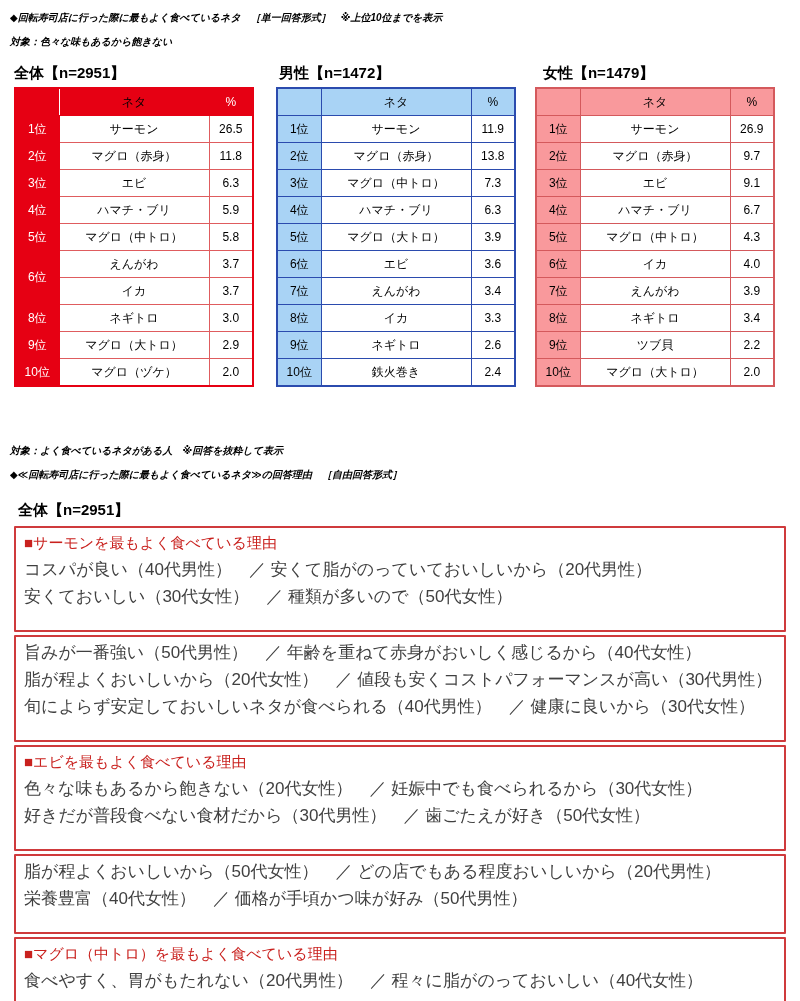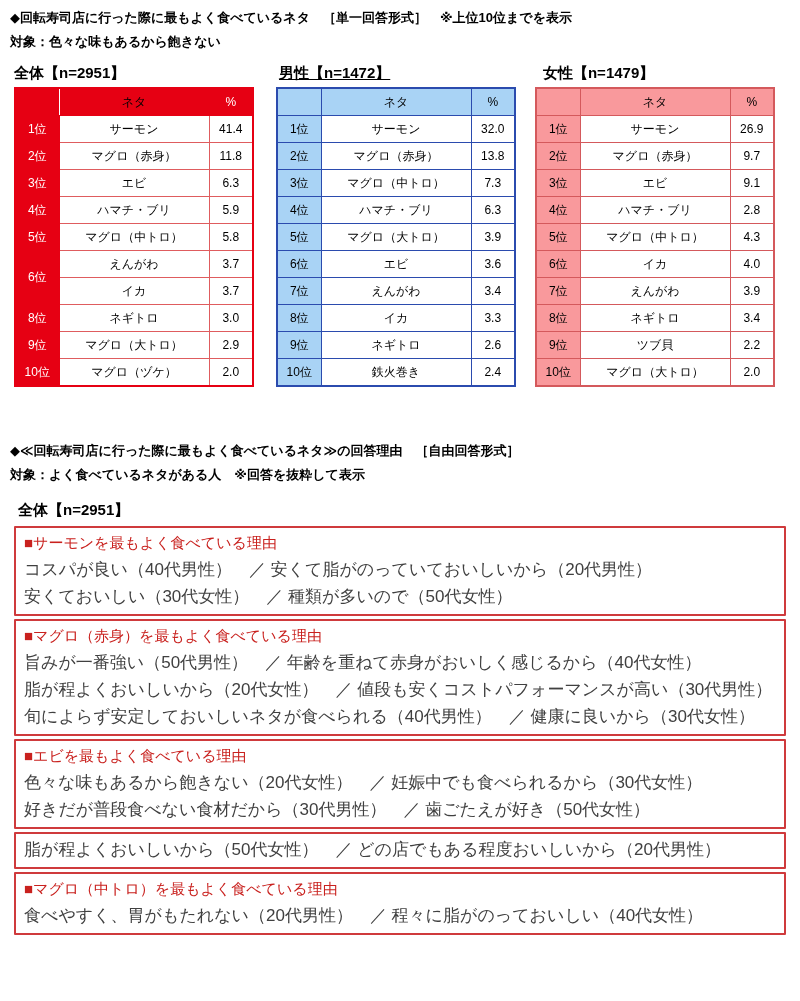--- a/index.html
+++ b/index.html
@@ -5,26 +5,26 @@
   html,body{margin:0;padding:0;background:#ffffff;}
   body{
     width:800px;height:1001px;overflow:hidden;
     font-family:"Liberation Sans","DejaVu Sans",sans-serif;
     color:#000;
     -webkit-font-smoothing:antialiased;
   }
   .page{padding:6px 12px 0 10px;}
 
   
-  .h-line{font-size:13px;font-weight:bold;line-height:24px;white-space:nowrap;}
+  .h-line{font-size:10px;font-weight:bold;line-height:24px;white-space:nowrap;font-style:italic;}
   .captions,.tables{display:flex;align-items:flex-start;padding-left:4px;}
   .captions{margin-top:9px;margin-bottom:4px;}
   .cap{font-size:15px;font-weight:bold;line-height:20px;}
   .cap-0{width:266px;}
-  .cap-1{width:265px;text-decoration:underline;}
+  .cap-1{width:265px;}
   .cap-2{width:246px;}
 
   
   table.rank-table{border-collapse:collapse;table-layout:fixed;font-size:12px;}
   .rank-table td,.rank-table th{height:26px;text-align:center;vertical-align:middle;
       padding:0 2px;overflow:hidden;white-space:nowrap;font-weight:normal;}
   .col-rank{width:44px;}
   .col-neta{width:150px;}
   .col-pct{width:44px;}
   .tbl-0{margin-right:22px;}
@@ -48,21 +48,21 @@
   .t-pink{border:2px solid #D4595C;}
   .t-pink td,.t-pink th{border:1px solid #D4595C;background:#fff;}
   .t-pink th,.t-pink td.rank{background:#F9999C;color:#000;}
 
   
   .section2{margin-top:52px;}
   .cap-overall2{font-size:15px;font-weight:bold;line-height:20px;margin:13px 0 6px 8px;}
 
   .reason-box{
     border:2px solid #CF3A3C;border-radius:1px;
-    margin:0 2px 3px 4px;padding:2px 8px 4px;
+    margin:0 2px 3px 4px;padding:2px 8px 20px;
     background:#fff;
   }
   .reason-title{color:#C9211E;font-size:15px;line-height:26px;white-space:nowrap;}
   .reason-line{color:#404040;font-size:17px;line-height:27px;white-space:nowrap;}
 </style>
 </head>
 <body>
 
 <div class="page">
 
@@ -87,21 +87,21 @@
         <tr>
           <th class="h-rank"></th>
           <th class="h-neta">ネタ</th>
           <th class="h-pct">%</th>
         </tr>
       </thead>
       <tbody>
         <tr>
             <td class="rank">1位</td>
             <td>サーモン</td>
-            <td>41.4</td>
+            <td>26.5</td>
           </tr>
         <tr>
             <td class="rank">2位</td>
             <td>マグロ（赤身）</td>
             <td>11.8</td>
           </tr>
         <tr>
             <td class="rank">3位</td>
             <td>エビ</td>
             <td>6.3</td>
@@ -153,21 +153,21 @@
         <tr>
           <th></th>
           <th>ネタ</th>
           <th>%</th>
         </tr>
       </thead>
       <tbody>
         <tr>
             <td class="rank">1位</td>
             <td>サーモン</td>
-            <td>32.0</td>
+            <td>11.9</td>
           </tr>
         <tr>
             <td class="rank">2位</td>
             <td>マグロ（赤身）</td>
             <td>13.8</td>
           </tr>
         <tr>
             <td class="rank">3位</td>
             <td>マグロ（中トロ）</td>
             <td>7.3</td>
@@ -235,21 +235,21 @@
             <td>9.7</td>
           </tr>
         <tr>
             <td class="rank">3位</td>
             <td>エビ</td>
             <td>9.1</td>
           </tr>
         <tr>
             <td class="rank">4位</td>
             <td>ハマチ・ブリ</td>
-            <td>2.8</td>
+            <td>6.7</td>
           </tr>
         <tr>
             <td class="rank">5位</td>
             <td>マグロ（中トロ）</td>
             <td>4.3</td>
           </tr>
         <tr>
             <td class="rank">6位</td>
             <td>イカ</td>
             <td>4.0</td>
@@ -272,45 +272,45 @@
         <tr>
             <td class="rank">10位</td>
             <td>マグロ（大トロ）</td>
             <td>2.0</td>
           </tr>
       </tbody>
     </table>
   </div>
 
   <div class="section2">
+    <div class="h-line">対象：よく食べているネタがある人　※回答を抜粋して表示</div>
     <div class="h-line">◆≪回転寿司店に行った際に最もよく食べているネタ≫の回答理由　［自由回答形式］</div>
-    <div class="h-line">対象：よく食べているネタがある人　※回答を抜粋して表示</div>
     <div class="cap-overall2">全体【n=2951】</div>
 
     <div class="reason-box">
       <div class="reason-title">■サーモンを最もよく食べている理由</div>
       <div class="reason-line">コスパが良い（40代男性）　／ 安くて脂がのっていておいしいから（20代男性）</div>
       <div class="reason-line">安くておいしい（30代女性）　／ 種類が多いので（50代女性）</div>
     </div>
 
     <div class="reason-box">
-      <div class="reason-title">■マグロ（赤身）を最もよく食べている理由</div>
       <div class="reason-line">旨みが一番強い（50代男性）　／ 年齢を重ねて赤身がおいしく感じるから（40代女性）</div>
       <div class="reason-line">脂が程よくおいしいから（20代女性）　／ 値段も安くコストパフォーマンスが高い（30代男性）</div>
       <div class="reason-line">旬によらず安定しておいしいネタが食べられる（40代男性）　／ 健康に良いから（30代女性）</div>
     </div>
 
     <div class="reason-box">
       <div class="reason-title">■エビを最もよく食べている理由</div>
       <div class="reason-line">色々な味もあるから飽きない（20代女性）　／ 妊娠中でも食べられるから（30代女性）</div>
       <div class="reason-line">好きだが普段食べない食材だから（30代男性）　／ 歯ごたえが好き（50代女性）</div>
     </div>
 
     <div class="reason-box">
       <div class="reason-line">脂が程よくおいしいから（50代女性）　／ どの店でもある程度おいしいから（20代男性）</div>
+      <div class="reason-line">栄養豊富（40代女性）　／ 価格が手頃かつ味が好み（50代男性）</div>
     </div>
 
     <div class="reason-box">
       <div class="reason-title">■マグロ（中トロ）を最もよく食べている理由</div>
       <div class="reason-line">食べやすく、胃がもたれない（20代男性）　／ 程々に脂がのっておいしい（40代女性）</div>
 
     </div>
   </div>
 
 </div>

